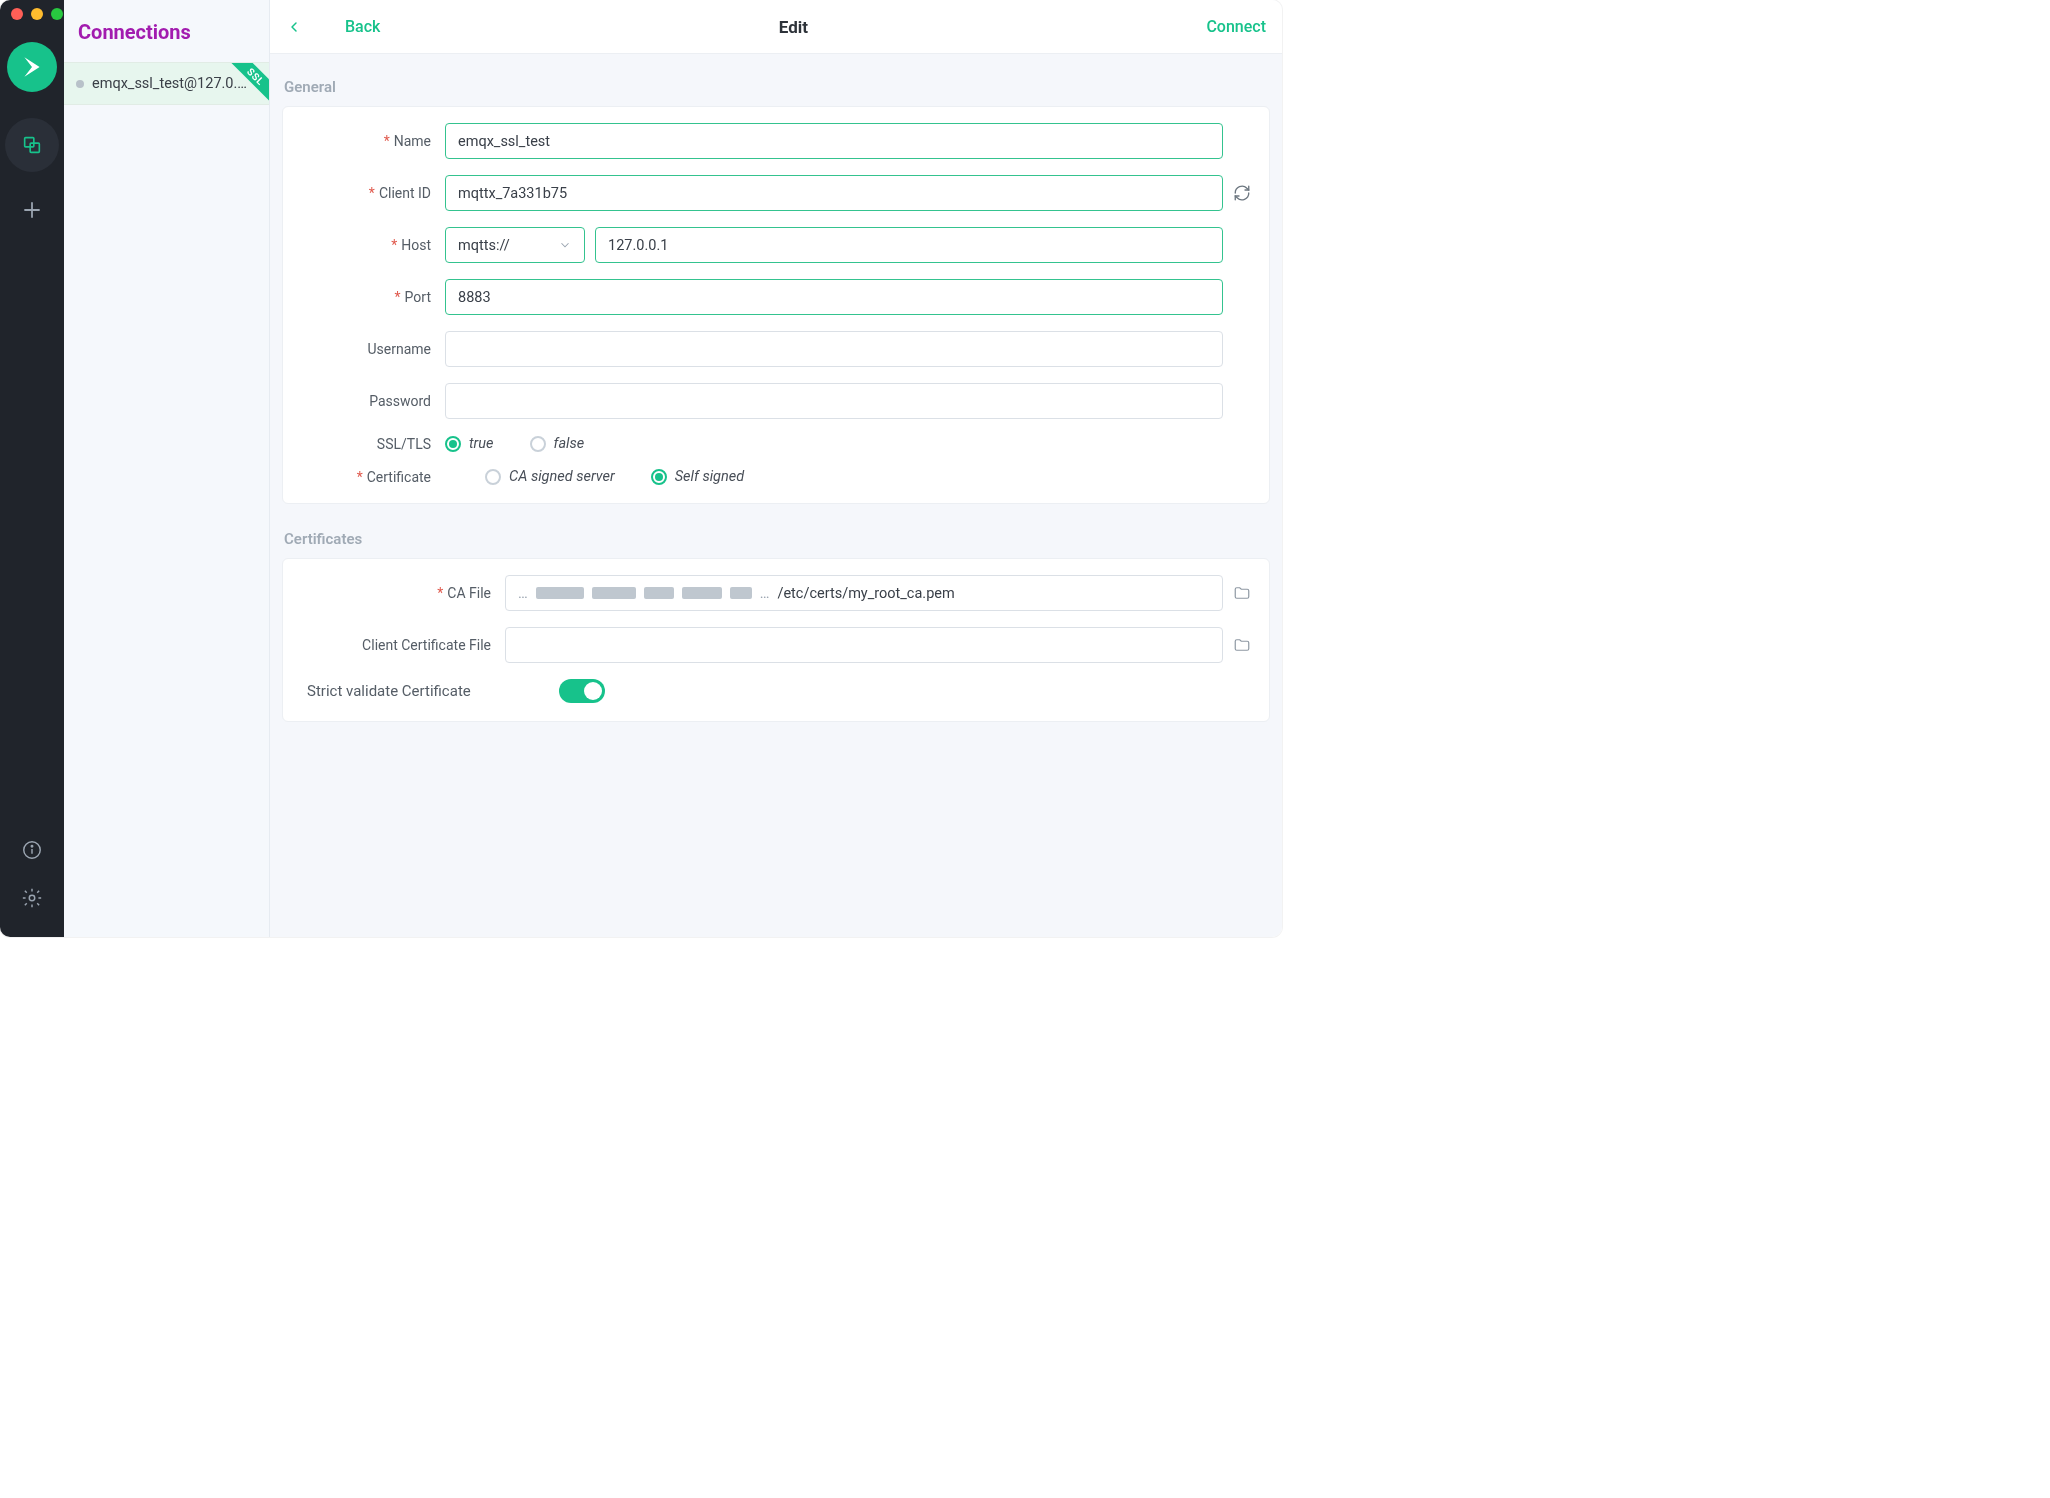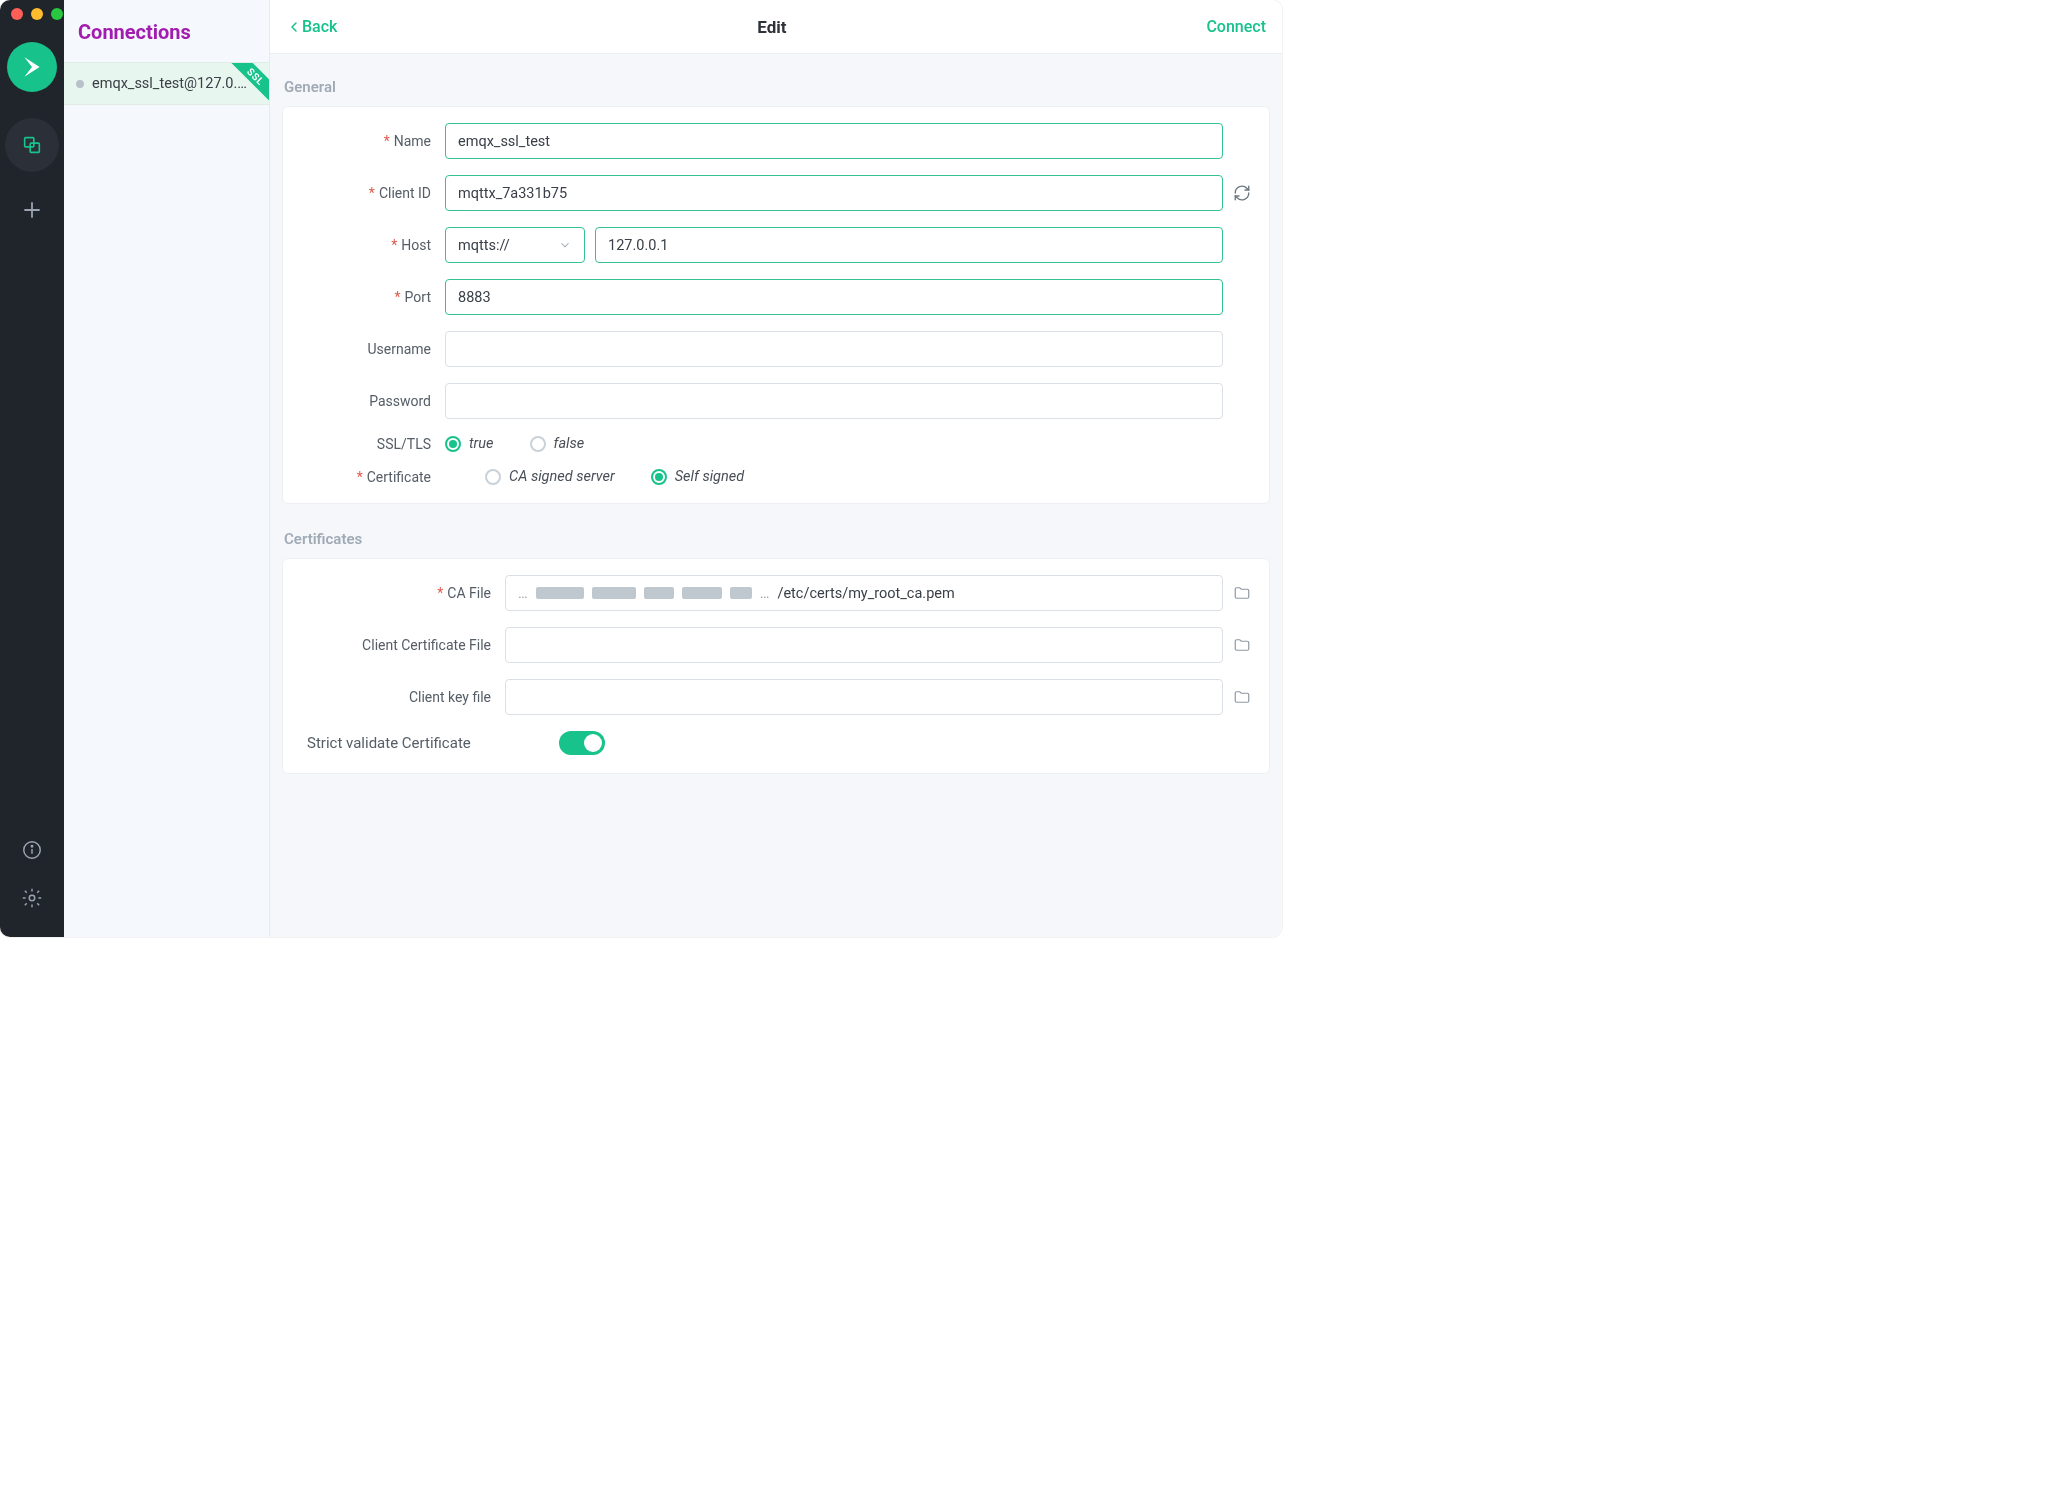--- a/index.html
+++ b/index.html
@@ -68,21 +68,21 @@
     background:var(--green);color:#fff;font-size:10px;font-weight:600;
     padding:2px 26px;letter-spacing:.5px;
   }
 
   
   .main{flex:1;display:flex;flex-direction:column;background:var(--bg-app);}
   .topbar{
     height:54px;background:#fff;border-bottom:1px solid #eceff3;
     display:flex;align-items:center;padding:0 16px;
   }
-  .back{display:flex;align-items:center;color:var(--green);font-size:16px;font-weight:500;cursor:pointer;}
+  .back{display:flex;align-items:center;color:var(--green);font-size:16px;font-weight:500;cursor:pointer;gap:43px;}
   .back svg{margin-right:0;}
   .topbar-title{flex:1;text-align:center;font-weight:700;font-size:17px;color:#2e333a;}
   .connect-btn{color:var(--green);font-size:16px;font-weight:500;cursor:pointer;}
   .scroll{flex:1;overflow:auto;padding:18px 12px 30px 12px;}
   .section-title{color:var(--text-light);font-weight:600;font-size:15px;margin:6px 0 10px 2px;}
 
   .card{background:#fff;border:1px solid #eceff3;border-radius:6px;padding:16px 18px 14px 18px;margin-bottom:26px;}
   .row{display:flex;align-items:center;margin-bottom:16px;}
   .row:last-child{margin-bottom:4px;gap:40px;}
   .lbl{
@@ -314,31 +314,20 @@
           <div class="ctrl">
             <input class="text" value="" style="">
           </div>
           <div class="folder" style="width:28px;justify-content:flex-end">
             <svg width="18" height="18" viewBox="0 0 24 24" fill="none" stroke="#8e98a3" stroke-width="1.6">
                 <path d="M3 7a2 2 0 0 1 2-2h4l2 2h8a2 2 0 0 1 2 2v8a2 2 0 0 1-2 2H5a2 2 0 0 1-2-2z"></path>
               </svg>
           </div>
         </div>
 
-        <div class="row">
-          <div class="lbl lbl-wide"><span>Client key file</span></div>
-          <div class="ctrl">
-            <input class="text" value="" style="">
-          </div>
-          <div class="folder" style="width:28px;justify-content:flex-end">
-            <svg width="18" height="18" viewBox="0 0 24 24" fill="none" stroke="#8e98a3" stroke-width="1.6">
-                <path d="M3 7a2 2 0 0 1 2-2h4l2 2h8a2 2 0 0 1 2 2v8a2 2 0 0 1-2 2H5a2 2 0 0 1-2-2z"></path>
-              </svg>
-          </div>
-        </div>
 
         <div class="row" style="margin-top:4px">
           <div class="strict-lbl" style="width:204px;text-align:left;padding-left:6px">
             <span>Strict validate Certificate</span>
           </div>
           <div class="toggle">
             <div class="knob"></div>
           </div>
         </div>
 

